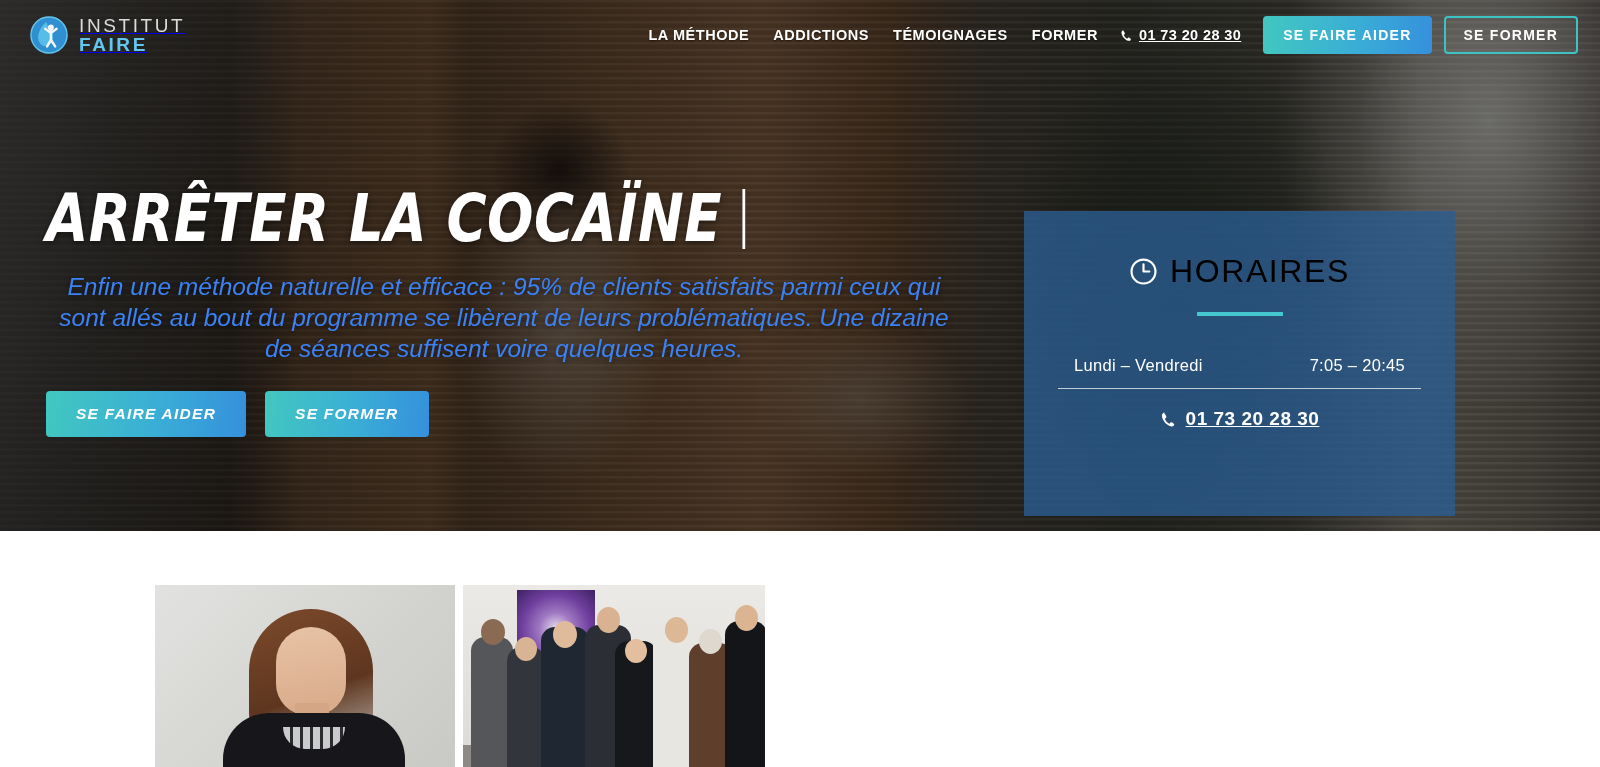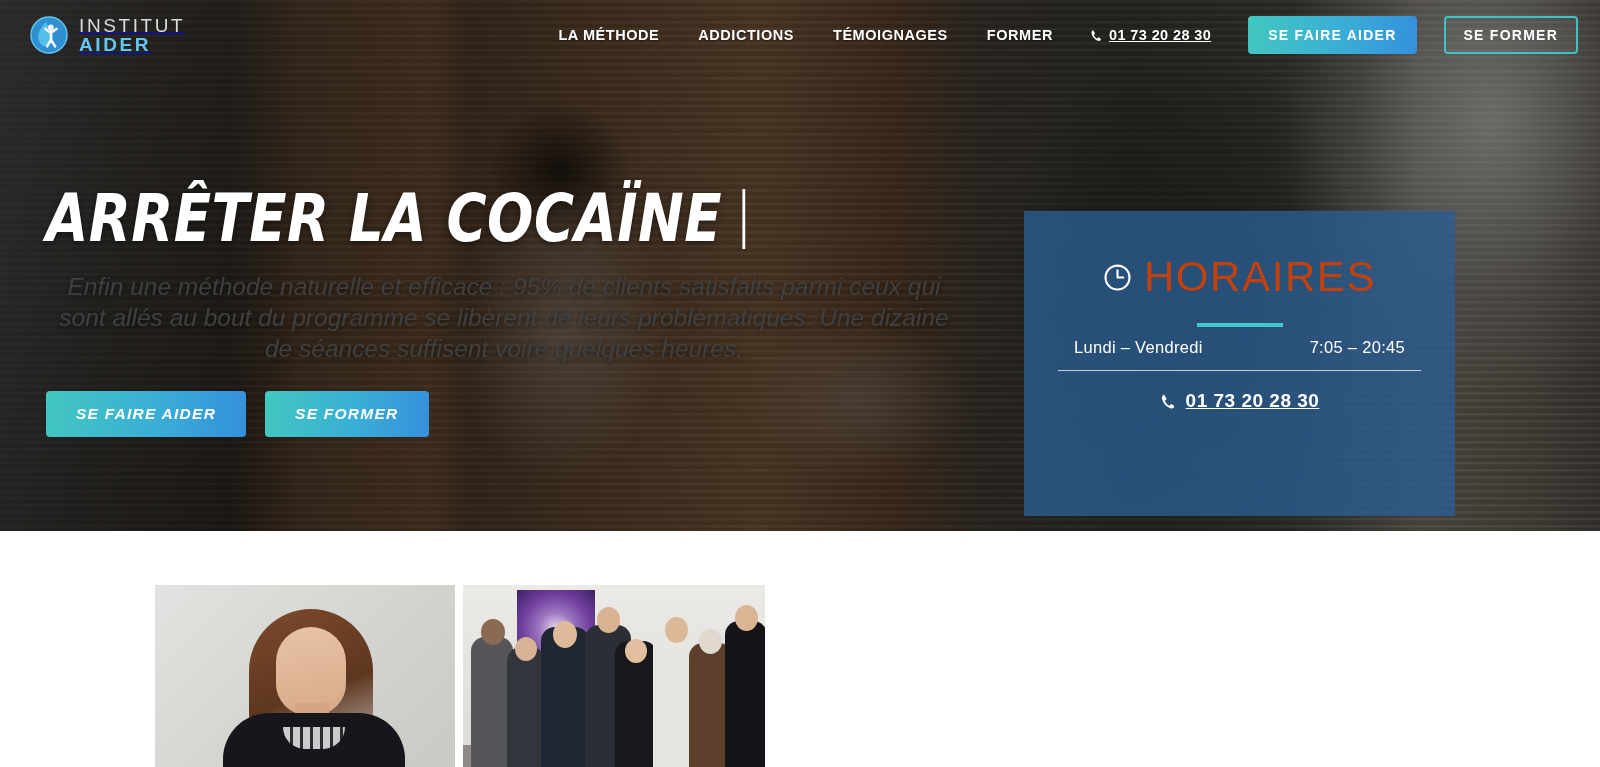--- a/index.html
+++ b/index.html
@@ -76,21 +76,21 @@
   }
   .brand-bottom {
     font-size: 19px; letter-spacing: 2.6px; font-weight: 700;
     color: #63c6ef; margin-top: 3px;
   }
 
   .nav-right {
     margin-left: auto;
     display: flex;
     align-items: center;
-    gap: 15px;
+    gap: 0;
   }
   .nav-link {
     color: #ffffff;
     font-size: 14.5px;
     font-weight: 700;
     letter-spacing: 0.55px;
     text-decoration: none;
     padding: 0 12px;
     white-space: nowrap;
     text-shadow: 0 1px 2px rgba(0,0,0,0.45);
@@ -148,21 +148,21 @@
     width: 3px; height: 60px;
     background: #ffffff;
     margin-left: 22px;
   }
   .hero-sub {
     margin-top: 20px;
     width: 916px;
     text-align: center;
     font-size: 24.5px;
     line-height: 1.26;
-    color: #404040;
+    color: #3b82f6;
     font-weight: 400;
     text-shadow: 0 2px 6px rgba(0,0,0,0.55);
   }
   .hero-cta {
     margin-top: 26px;
     display: flex;
     gap: 19px;
   }
   .hero-btn {
     height: 46px;
@@ -179,31 +179,31 @@
     height: 305px;
     background: rgba(43,92,145,0.80);
     z-index: 10;
     padding: 42px 34px 0 34px;
   }
   .horaires-head {
     display: flex; align-items: center; justify-content: center; gap: 12px;
   }
   .ico-clock { width: 29px; height: 29px; display: block; }
   .horaires-title {
-    color: #c2410c;
-    font-size: 42px;
+    color: #000000;
+    font-size: 32px;
     font-weight: 400;
     letter-spacing: 1.6px;
   }
   .horaires-rule {
     width: 86px; height: 4px;
     background: #45c7d0;
     margin: 22px auto 0 auto;
   }
-  .hours-list { margin-top: 11px; }
+  .hours-list { margin-top: 40px; }
   .hours-row {
     display: flex; justify-content: space-between; align-items: baseline;
     padding: 0 16px 13px 16px;
     border-bottom: 1px solid rgba(255,255,255,0.72);
     margin-bottom: 16px;
   }
   .hours-day, .hours-time {
     color: #ffffff; font-size: 16.5px; font-weight: 400; letter-spacing: 0.3px;
   }
   .horaires-phone {
@@ -269,21 +269,21 @@
     <a class="brand" href="#">
       <svg class="brand-mark" viewBox="0 0 40 40">
         <circle cx="20" cy="20" r="19" fill="#2f8fd0"></circle>
         <circle cx="20" cy="20" r="19" fill="none" stroke="#63c6ef" stroke-width="1.5"></circle>
         <path d="M13 31 C6 26 7 16 17 6 C19 14 26 16 24 25 C23 30 18 33 13 31 Z" fill="#58c2ea" opacity="0.92"></path>
         <circle cx="22" cy="12" r="3.1" fill="#f2f6f8"></circle>
         <path d="M22 15.5 L22 25 M22 18 L16 13.5 M22 18 L28 13.5 M22 25 L18 32 M22 25 L26.5 32" stroke="#f2f6f8" stroke-width="2.6" stroke-linecap="round" fill="none"></path>
       </svg>
       <span class="brand-text">
         <span class="brand-top">INSTITUT</span><br>
-        <span class="brand-bottom">AIDER</span>
+        <span class="brand-bottom">FAIRE</span>
       </span>
     </a>
 
     <nav class="nav-right">
       <a class="nav-link" href="#">LA MÉTHODE</a>
       <a class="nav-link" href="#">ADDICTIONS</a>
       <a class="nav-link" href="#">TÉMOIGNAGES</a>
       <a class="nav-link" href="#">FORMER</a>
 
       <a class="nav-phone" href="#">

